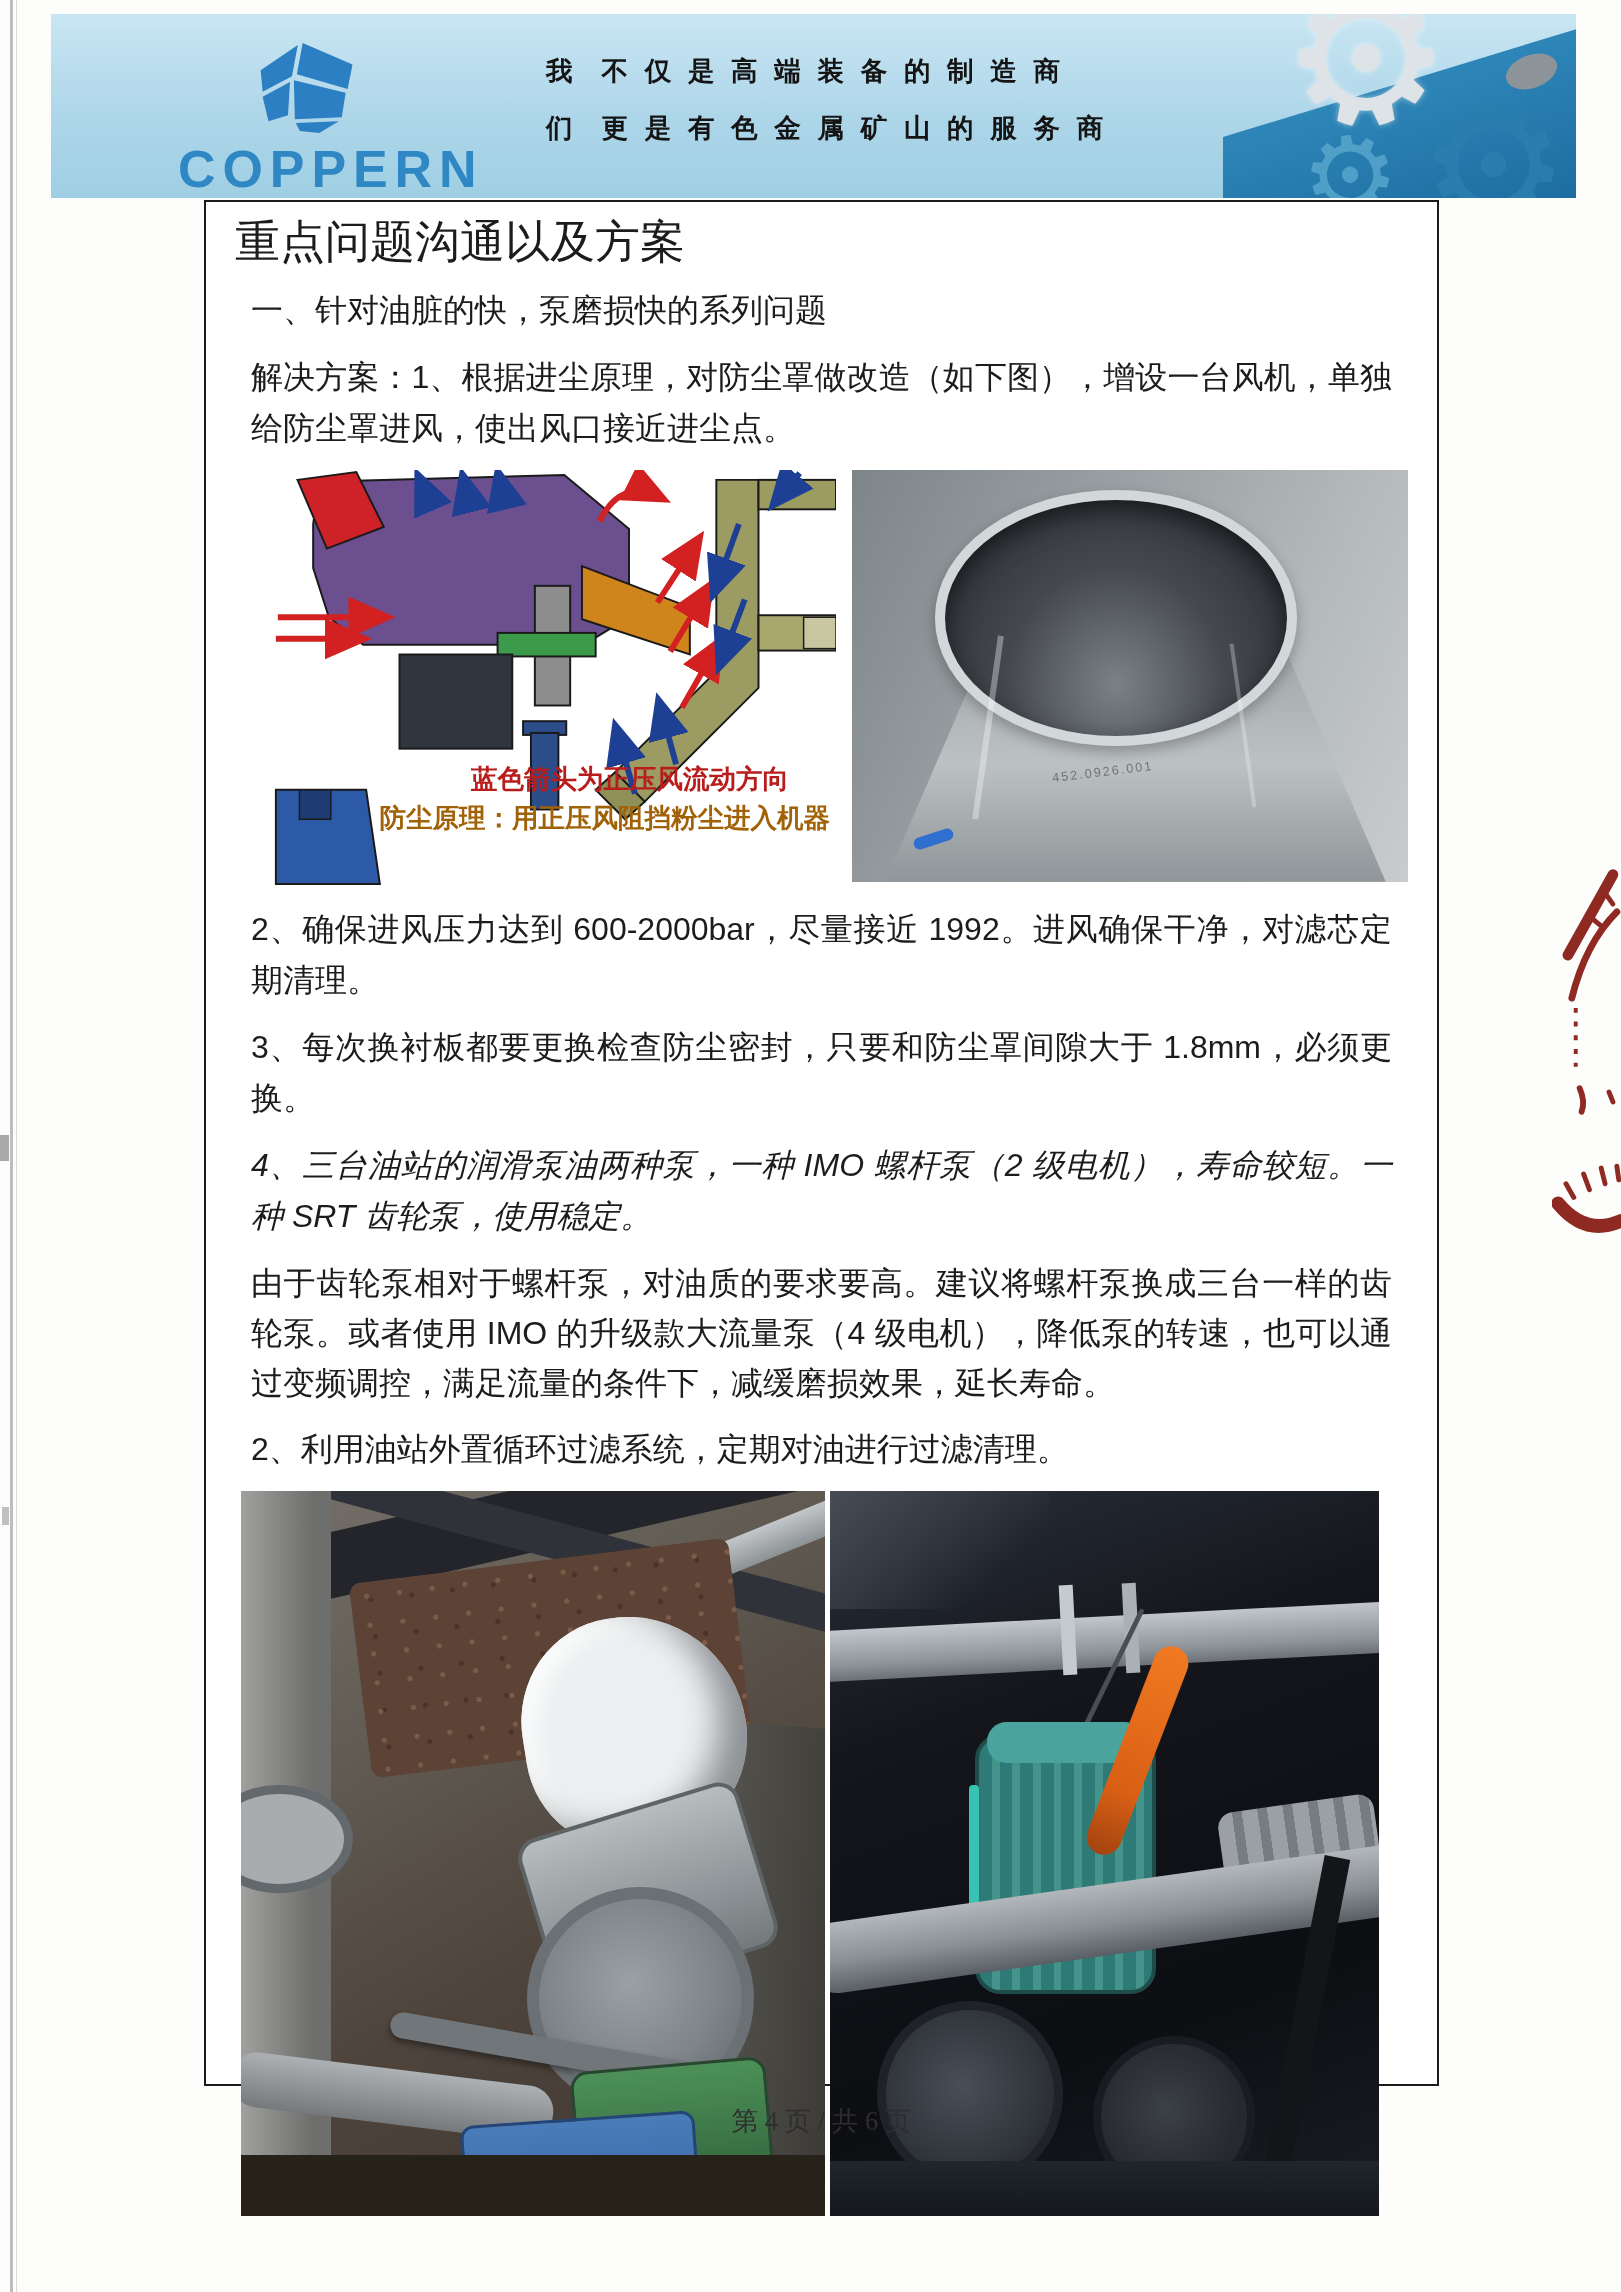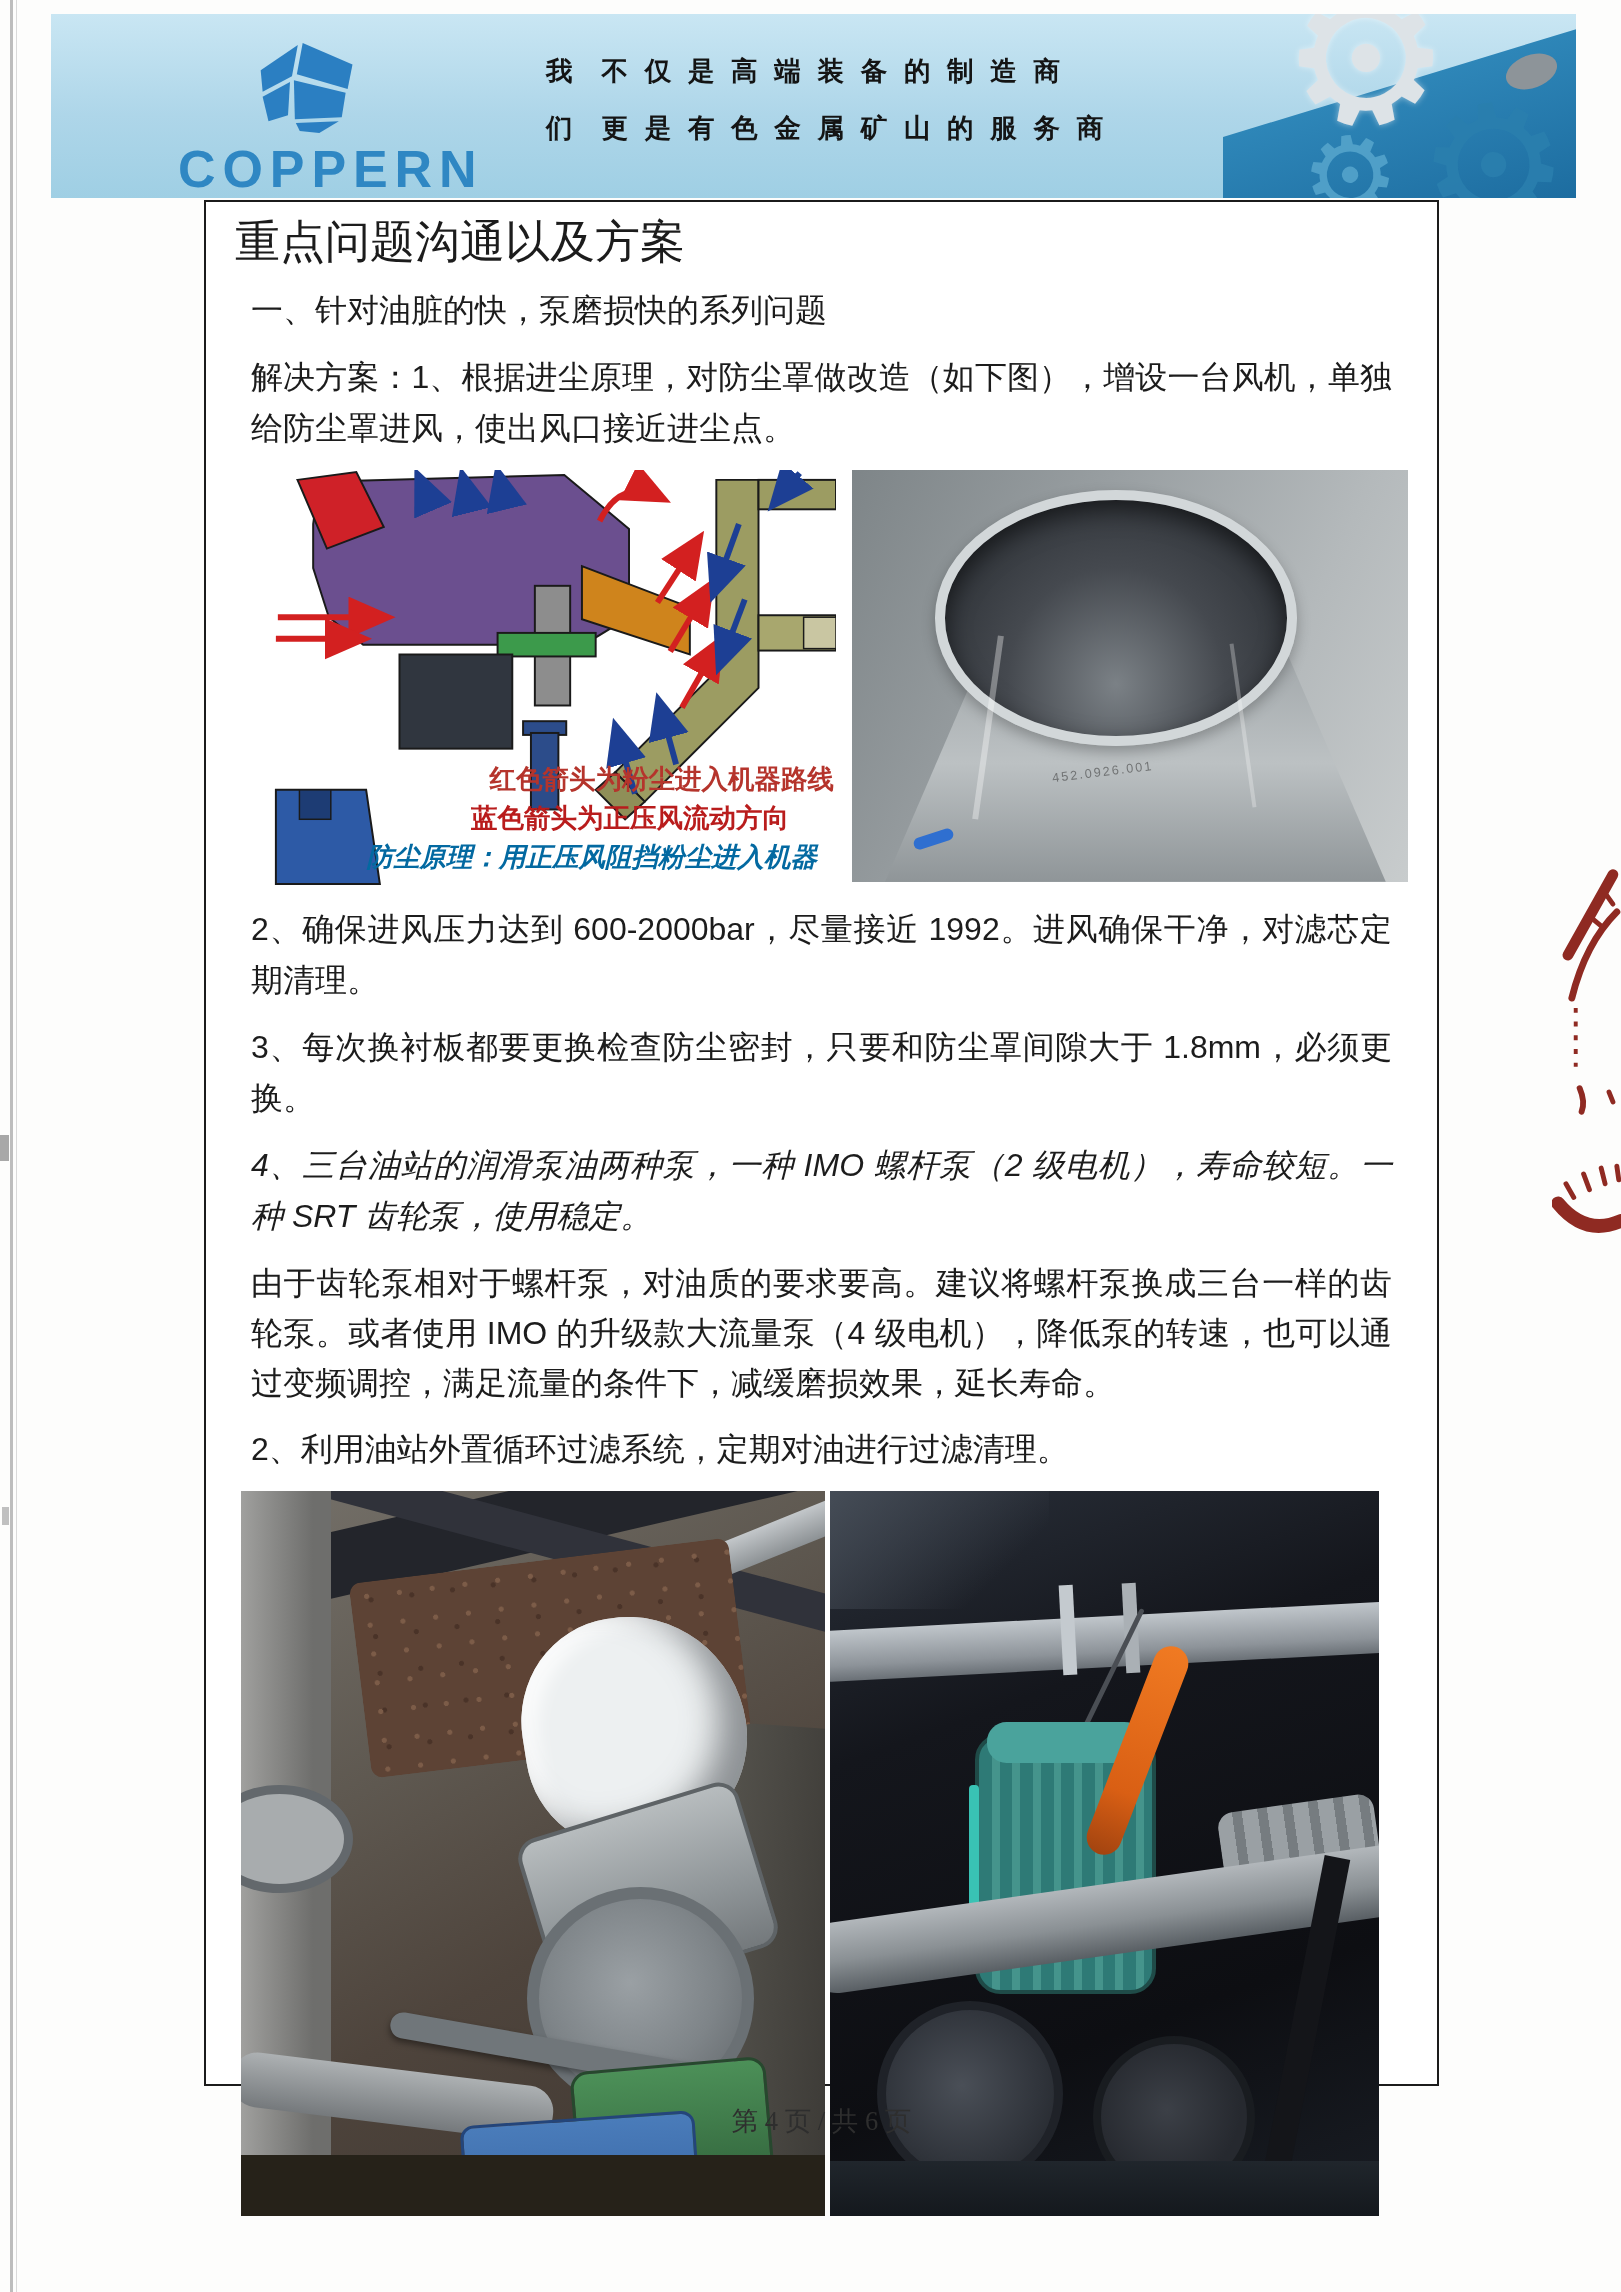--- a/index.html
+++ b/index.html
@@ -64,21 +64,21 @@
 
   
   .figure-row{display:flex;gap:15.7px;margin:11.8px 0 7.8px 35px;}
   .diagram-wrap{position:relative;width:566px;height:419px;background:#fff;}
   .diagram-captions{
     position:absolute;right:2px;top:290px;width:100%;
     text-align:right;font-weight:bold;font-size:26.5px;line-height:39px;
   }
   .cap-red{color:#b5342c;}
   .cap-blue{color:#b91c1c;margin-right:45px;}
-  .cap-principle{color:#0369a1;margin-right:17px;font-style:italic;}
+  .cap-principle{color:#a16207;margin-right:4px;}
 
   .cone-photo{
     position:relative;width:575px;height:412px;overflow:hidden;
     background:linear-gradient(115deg,#7e8588 0%,#989ea1 35%,#b4b9bb 70%,#c8cccd 100%);
   }
   .cone-body{
     position:absolute;left:0;top:36%;width:100%;height:64%;
     background:linear-gradient(180deg,#9aa0a3 0%,#bcc1c3 55%,#8f9598 100%);
     clip-path:polygon(6% 100%,24% 12%,78% 12%,96% 100%);
   }
@@ -244,21 +244,20 @@
         <line x1="165" y1="38" x2="152" y2="8" stroke="#1d3f94" stroke-width="6" marker-end="url(#ab)"></line>
         <line x1="205" y1="40" x2="197" y2="8" stroke="#1d3f94" stroke-width="6" marker-end="url(#ab)"></line>
         <line x1="240" y1="34" x2="233" y2="5" stroke="#1d3f94" stroke-width="6" marker-end="url(#ab)"></line>
         <line x1="540" y1="3" x2="515" y2="33" stroke="#1d3f94" stroke-width="6" marker-end="url(#ab)"></line>
         <line x1="478" y1="55" x2="453" y2="124" stroke="#1d3f94" stroke-width="6" marker-end="url(#ab)"></line>
         <line x1="484" y1="132" x2="459" y2="198" stroke="#1d3f94" stroke-width="6" marker-end="url(#ab)"></line>
         <line x1="372" y1="330" x2="353" y2="264" stroke="#1d3f94" stroke-width="6" marker-end="url(#ab)"></line>
         <line x1="414" y1="300" x2="397" y2="238" stroke="#1d3f94" stroke-width="6" marker-end="url(#ab)"></line>
       </svg>
       <div class="diagram-captions">
-        <div class="cap-red">红色箭头为粉尘进入机器路线</div>
         <div class="cap-blue">蓝色箭头为正压风流动方向</div>
         <div class="cap-principle">防尘原理：用正压风阻挡粉尘进入机器</div>
       </div>
     </div>
 
     <div class="cone-photo">
       <div class="cone-body"></div>
       <div class="cone-rim"></div>
       <div class="cone-highlight"></div>
       <div class="cone-highlight2"></div>

